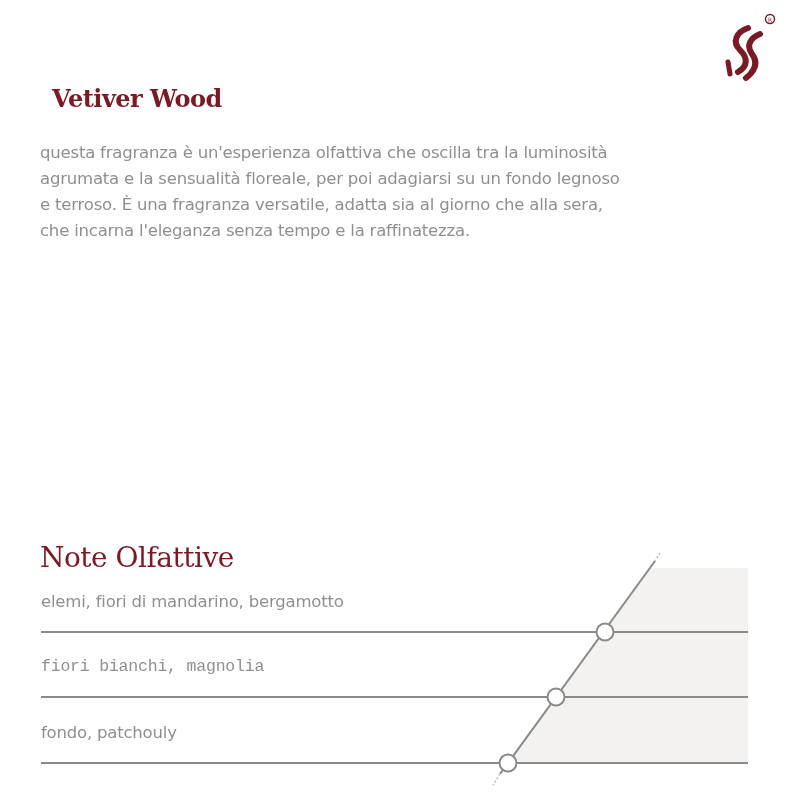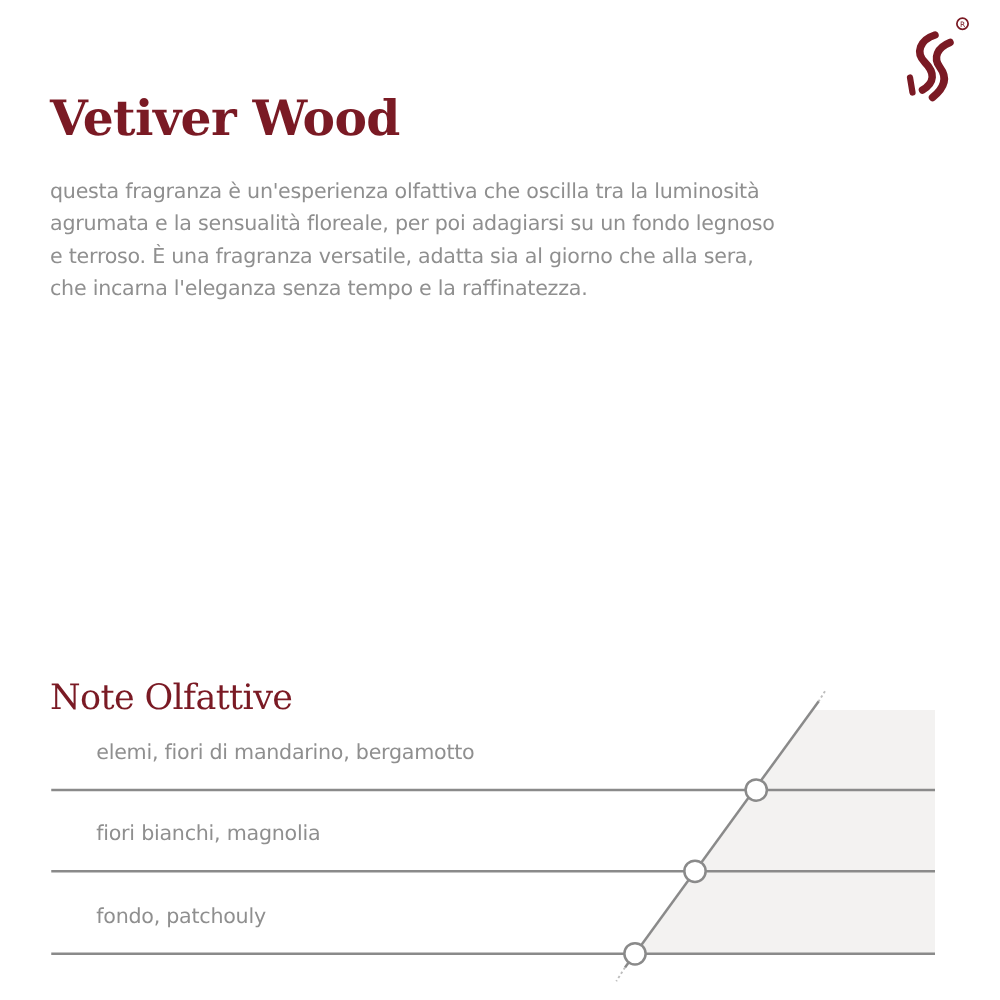--- a/index.html
+++ b/index.html
@@ -1,21 +1,21 @@
 <!DOCTYPE html>
 <html><head>
 <meta charset="utf-8">
 <style>
   html, body { margin:0; padding:0; background:#ffffff; }
   body { width:800px; height:800px; position:relative; overflow:hidden; font-family:"DejaVu Sans", sans-serif; }
   .logo { position:absolute; left:718px; top:12px; width:62px; height:72px; }
-  .title { position:absolute; left:40px; top:72px; margin:0; font-family:"DejaVu Serif", serif; font-weight:bold; font-size:39px; color:#7a1a24; letter-spacing:-0.5px; }
+  .title { position:absolute; left:40px; top:72px; margin:12px; font-family:"DejaVu Serif", serif; font-weight:bold; font-size:24px; color:#7a1a24; letter-spacing:-0.5px; }
   .desc { position:absolute; left:40px; top:140px; width:580px; margin:0; font-size:16.5px; line-height:26px; color:#8f8f8f; letter-spacing:-0.2px; }
   .notes-title { position:absolute; left:40px; top:541px; margin:0; font-family:"DejaVu Serif", serif; font-weight:normal; font-size:28px; color:#7a1a24; letter-spacing:-0.5px; }
-  .note { position:absolute; left:41px; font-size:16.5px; color:#8f8f8f; letter-spacing:-0.2px;margin-left:36px; }
+  .note { position:absolute; left:41px; font-size:16.5px; color:#8f8f8f; letter-spacing:-0.2px; }
   .diagram { position:absolute; left:0; top:0; width:800px; height:800px; pointer-events:none; }
 </style>
 </head>
 <body>
 
 <svg class="logo" viewBox="0 0 62 72">
   <path d="M30 16 C18 20 14 30 22 38 C30 46 30 54 20 60" stroke="#7a1a24" stroke-width="6" fill="none" stroke-linecap="round"></path>
   <path d="M42 22 C32 26 28 34 34 42 C40 50 38 58 28 66" stroke="#7a1a24" stroke-width="6" fill="none" stroke-linecap="round"></path>
   <path d="M10 50 L12 62" stroke="#7a1a24" stroke-width="5" stroke-linecap="round"></path>
   <circle cx="52" cy="7" r="4.5" stroke="#7a1a24" stroke-width="1.4" fill="none"></circle>
@@ -34,14 +34,14 @@
   <line x1="41" y1="763" x2="748" y2="763" stroke="#8a8a8a" stroke-width="2"></line>
   <line x1="655" y1="561" x2="500" y2="774" stroke="#8a8a8a" stroke-width="2"></line>
   <line x1="660" y1="553" x2="655" y2="561" stroke="#bdbdbd" stroke-width="1.5" stroke-dasharray="2,2"></line>
   <line x1="500" y1="774" x2="493" y2="785" stroke="#bdbdbd" stroke-width="1.5" stroke-dasharray="2,2"></line>
   <circle cx="605" cy="632" r="8.5" fill="#ffffff" stroke="#8a8a8a" stroke-width="2"></circle>
   <circle cx="556" cy="697" r="8.5" fill="#ffffff" stroke="#8a8a8a" stroke-width="2"></circle>
   <circle cx="508" cy="763" r="8.5" fill="#ffffff" stroke="#8a8a8a" stroke-width="2"></circle>
 </svg>
 
 <div class="note" style="top:592px;">elemi, fiori di mandarino, bergamotto</div>
-<div class="note" style="top:657px;">fiori bianchi, magnolia</div>
+<div class="note" style="top:657px;font-family:Liberation Mono, monospace;">fiori bianchi, magnolia</div>
 <div class="note" style="top:723px;">fondo, patchouly</div>
 
 </body></html>

